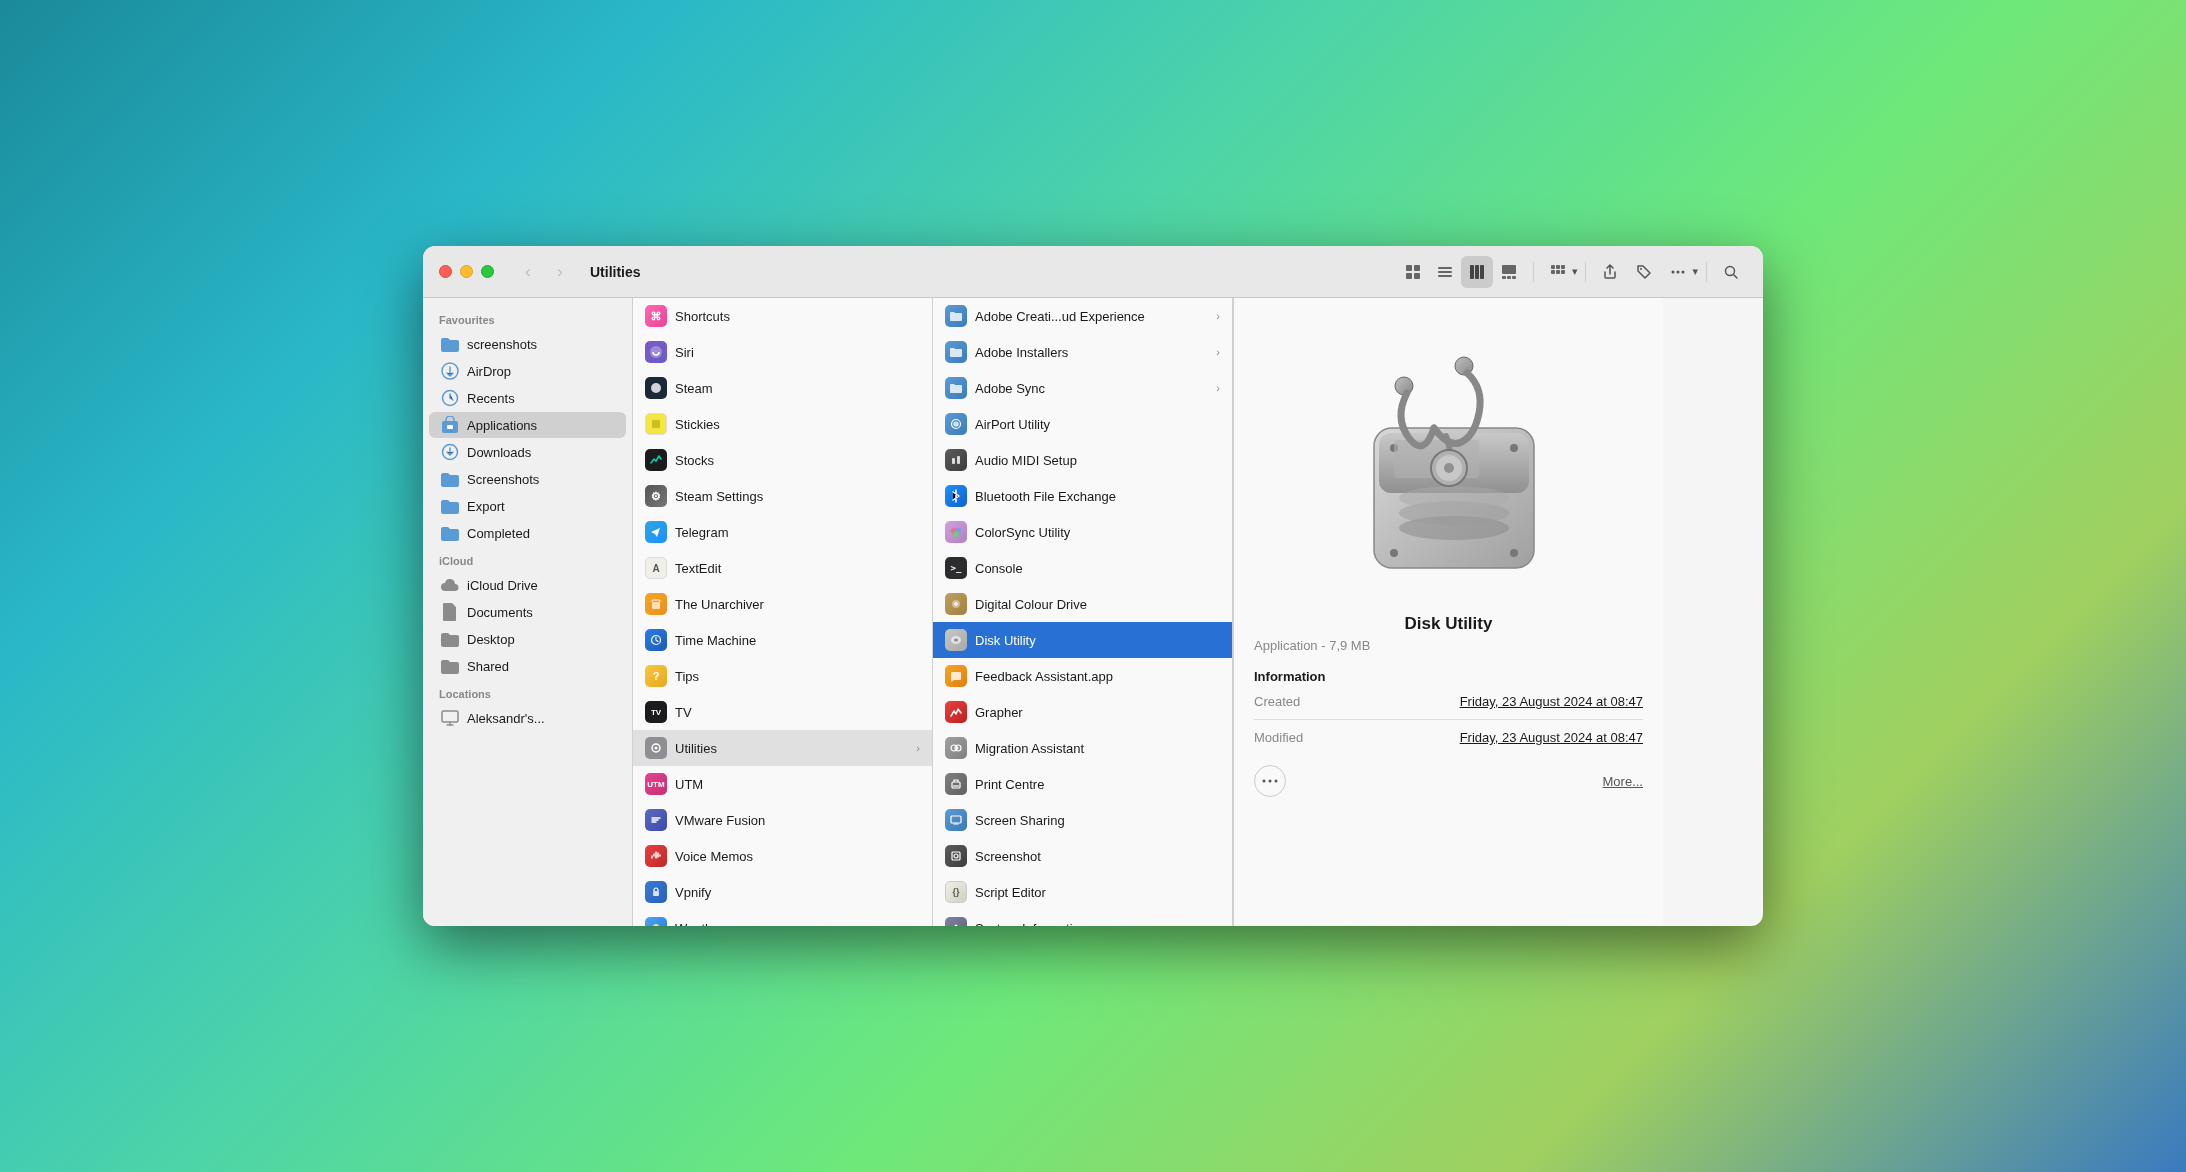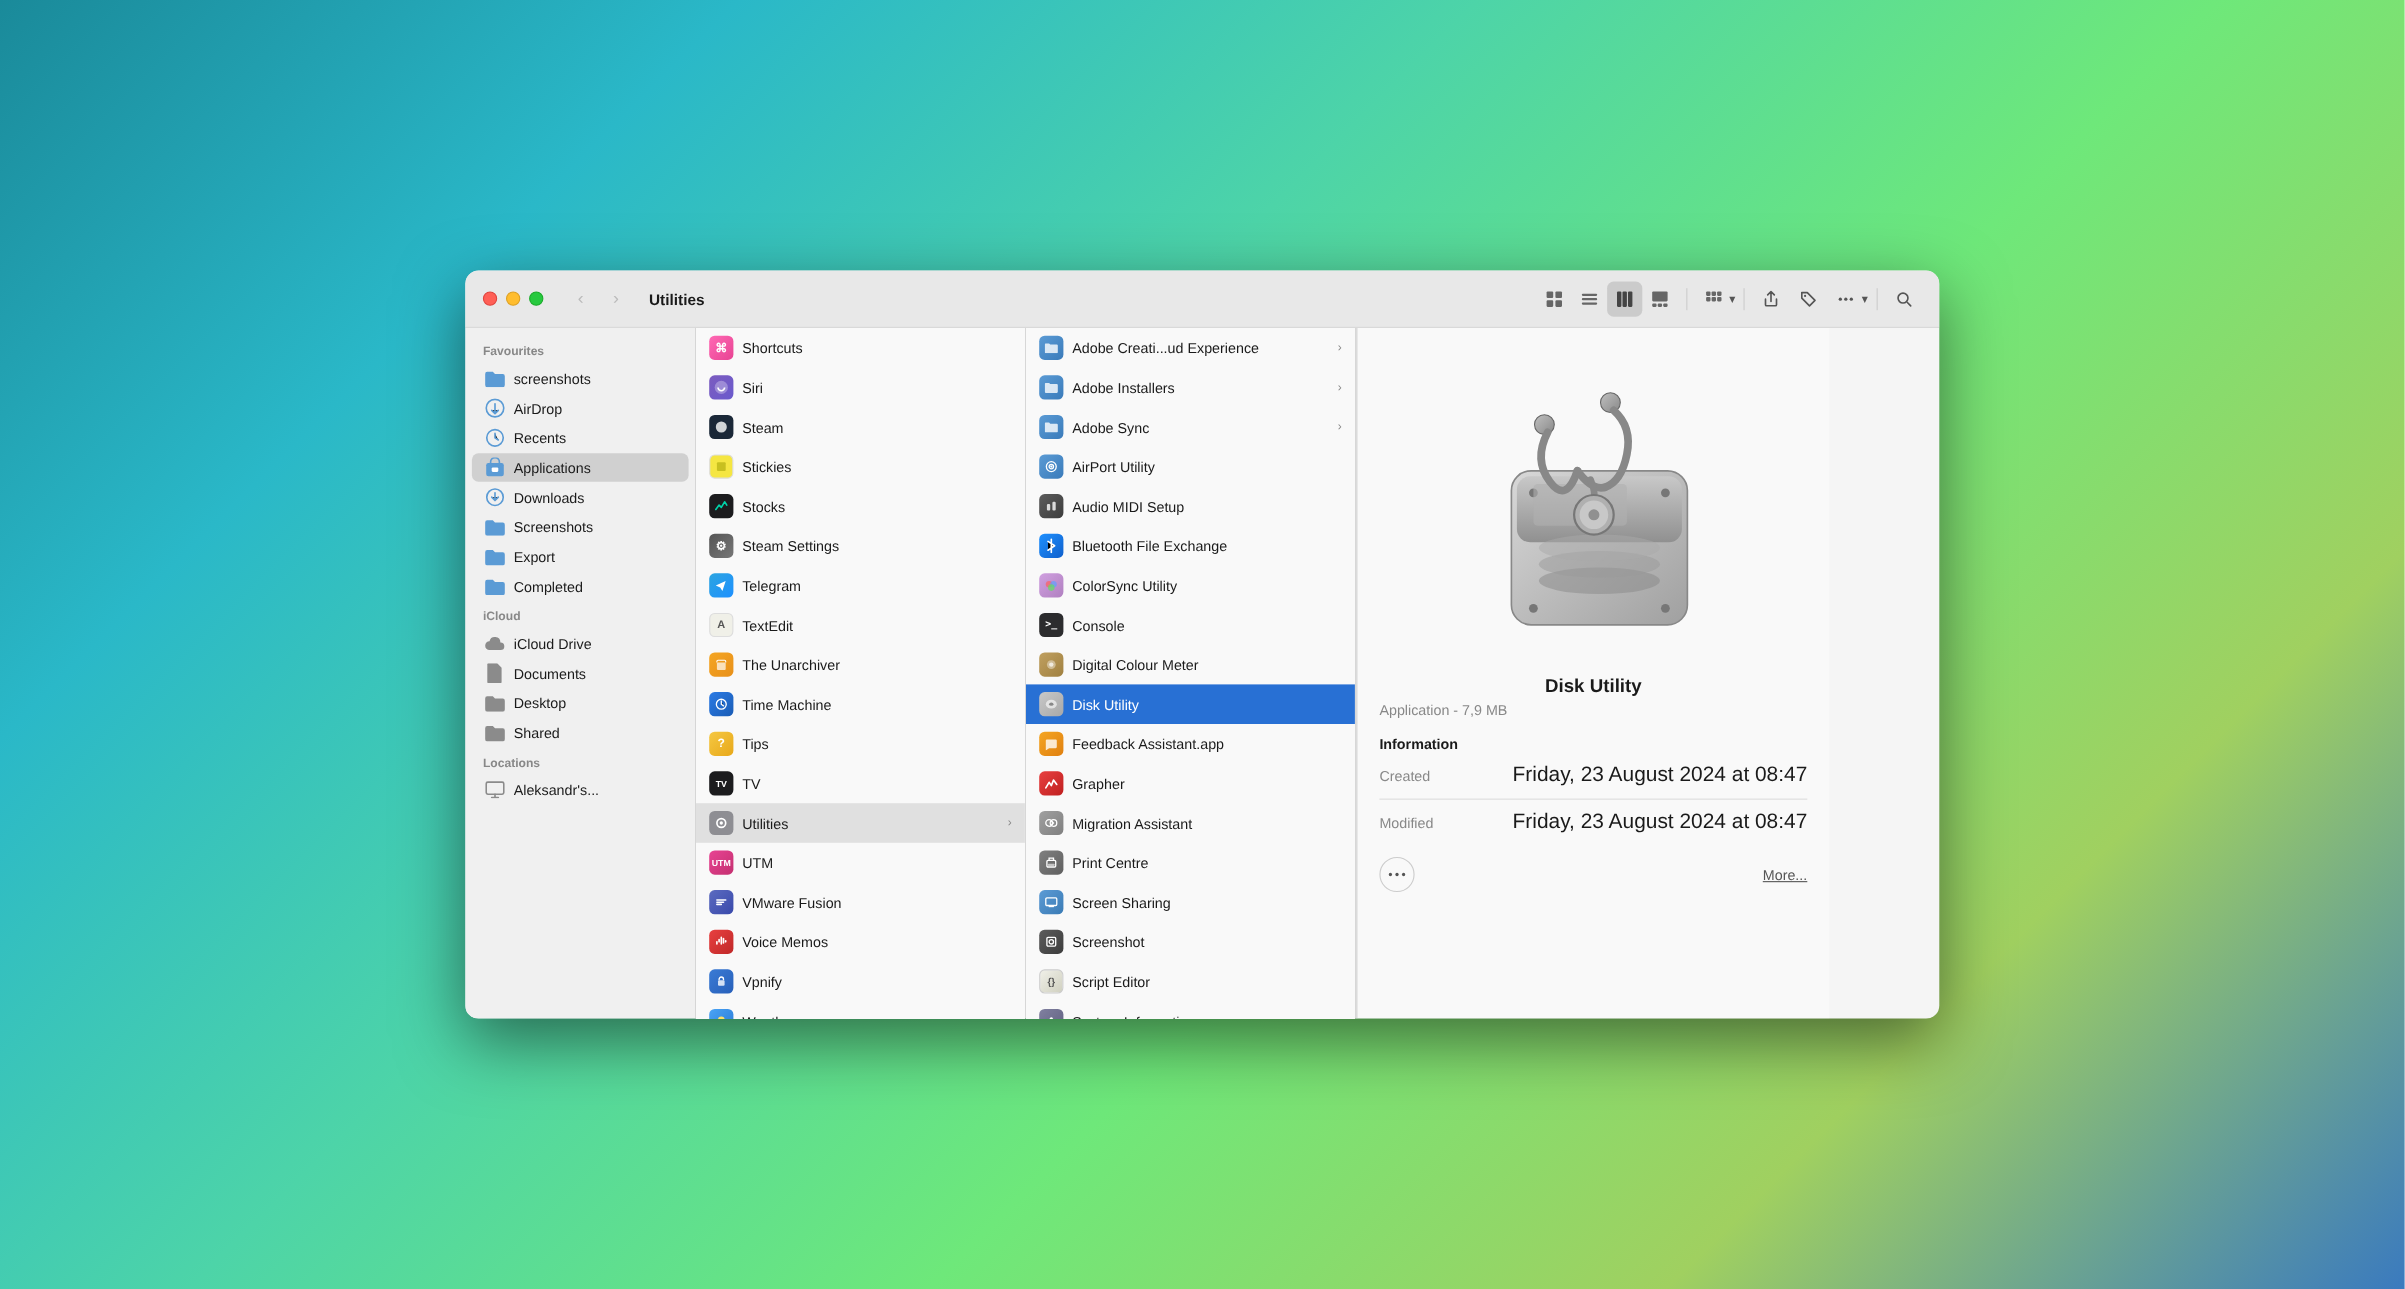--- a/index.html
+++ b/index.html
@@ -277,23 +277,24 @@
       gap: 16px;
     }
 
     .preview-info-label {
       font-size: 13px;
       color: #888;
       flex-shrink: 0;
     }
 
     .preview-info-value {
-      font-size: 19px;
+      font-size: 13px;
       color: #1a1a1a;
       text-align: right;
+      text-decoration: underline;
     }
 
     .preview-info-divider {
       height: 1px;
       background: #ddd;
       margin: 10px 0;
     }
 
     .preview-more-row {
       display: flex;
@@ -787,21 +788,21 @@
           </div>
           <span class="file-item-name">Console</span>
         </div>
         <div class="file-item">
           <div class="app-icon" style="background: linear-gradient(135deg,#c0a060,#a08040);">
             <svg width="12" height="12" viewBox="0 0 12 12">
                 <circle cx="6" cy="6" r="4" fill="white" opacity="0.4"></circle>
                 <circle cx="6" cy="6" r="2" fill="white" opacity="0.7"></circle>
               </svg>
           </div>
-          <span class="file-item-name">Digital Colour Meter</span>
+          <span class="file-item-name">Digital Colour Drive</span>
         </div>
         <div class="file-item selected">
           <div class="app-icon" style="background: linear-gradient(135deg,#c8c8c8,#a8a8a8);">
             <svg width="12" height="12" viewBox="0 0 12 12">
                 <ellipse cx="6" cy="6" rx="5" ry="4" fill="white" opacity="0.6"></ellipse>
                 <ellipse cx="6" cy="6" rx="2" ry="1.5" fill="#888"></ellipse>
               </svg>
           </div>
           <span class="file-item-name">Disk Utility</span>
         </div>

